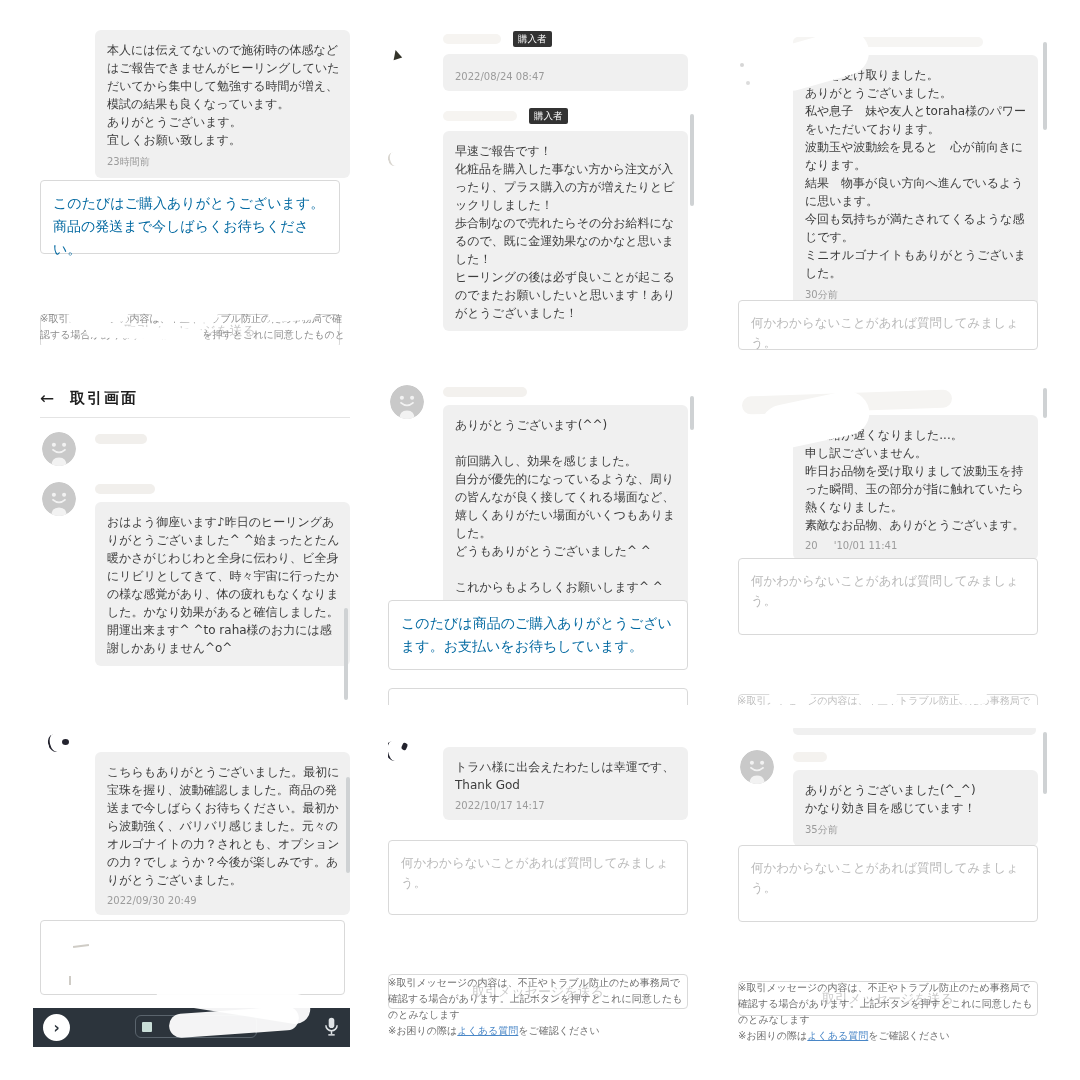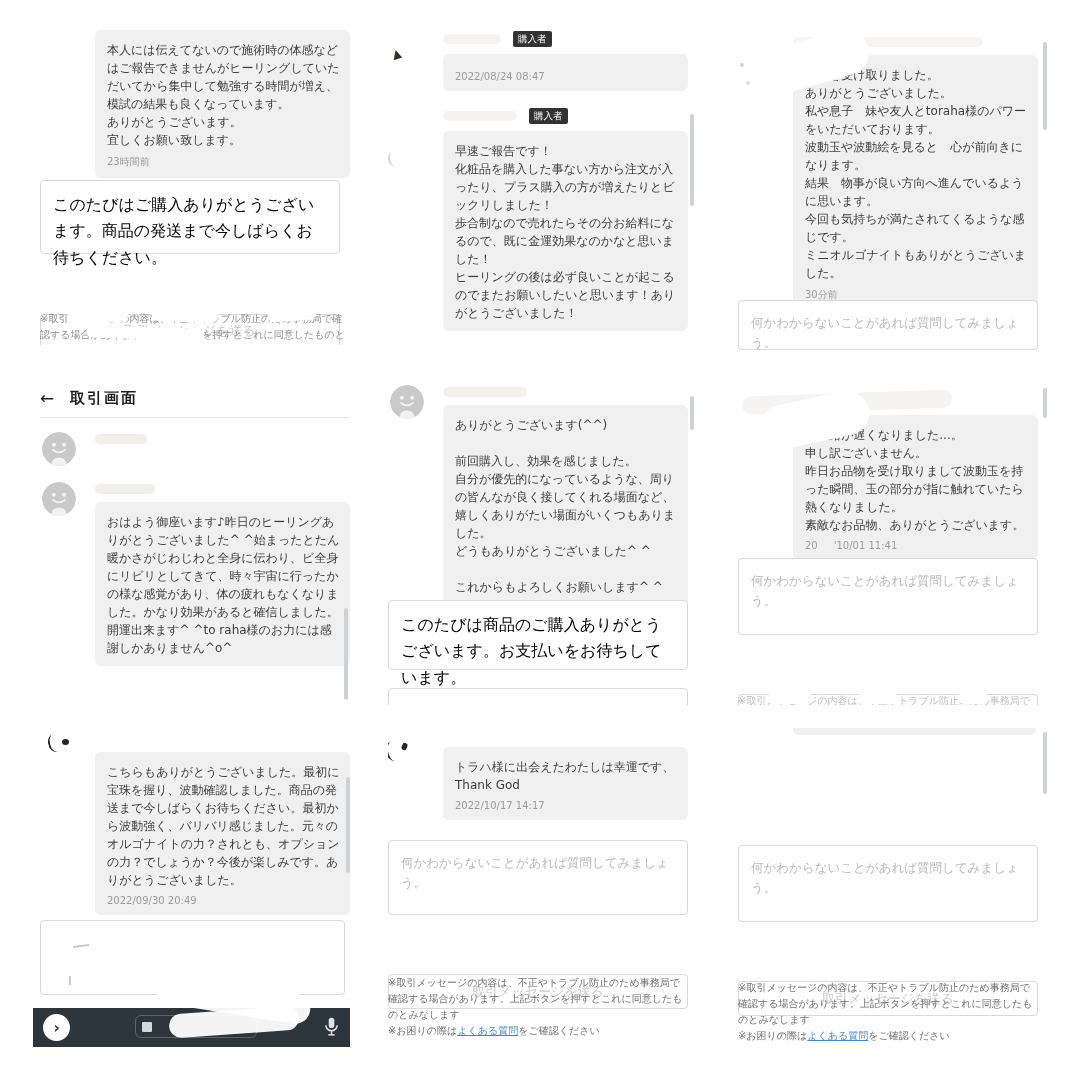--- a/index.html
+++ b/index.html
@@ -15,21 +15,21 @@
   .indent{margin-left:55px;}
   .ghost-name{height:10px;border-radius:5px;background:#f1efec;margin:2px 0 8px 0;}
   .bubble{background:#f0f0f0;border-radius:6px;padding:11px 10px 9px 12px;}
   .bubble-text{font-size:12px;line-height:1.5;color:#3c3c3c;white-space:pre-line;word-break:break-all;}
   .time{font-size:10px;color:#9b9b9b;margin-top:6px;}
   .time-gap{display:inline-block;width:16px;}
   .name-row{display:flex;align-items:center;height:18px;margin-bottom:6px;}
   .badge{background:#333333;color:#ffffff;font-size:9.5px;line-height:1;padding:3px 5px;border-radius:2px;flex:none;}
   .abs{position:absolute;}
   .box{border:1px solid #d9d9d9;border-radius:4px;background:#fff;box-sizing:border-box;}
-  .compose-text{font-size:16px;line-height:1.65;color:#000000;padding:11px 12px;white-space:pre-line;word-break:break-all;}
+  .compose-text{font-size:14px;line-height:1.65;color:#0369a1;padding:11px 12px;white-space:pre-line;word-break:break-all;}
   .placeholder-text{font-size:12.5px;line-height:1.6;color:#b9b9b9;padding:12px 12px;}
   .send-btn{display:flex;align-items:center;justify-content:center;font-size:13px;color:#c9c9c9;margin-top:46px;}
   .fineprint{font-size:10px;line-height:1.6;color:#6f6f6f;word-break:break-all;}
   .fp-link{color:#4a87c7;text-decoration:underline;cursor:pointer;}
   .scrollbar{position:absolute;width:4px;border-radius:2px;background:#cfd2d4;}
   .hdr{display:flex;align-items:center;padding-top:6px;height:28px;}
   .hdr-back{font-size:17px;color:#222;width:30px;flex:none;cursor:pointer;}
   .hdr-title{font-size:15px;font-weight:bold;color:#1f1f1f;letter-spacing:2px;}
   .hdr-divider{border-bottom:1px solid #e4e4e4;margin-top:5px;}
   .wipe{position:absolute;background:#ffffff;border-radius:999px;}
@@ -267,20 +267,39 @@
   </div>
   <div class="abs box send-btn" style="left:0;top:193px;right:0;height:35px;">取引メッセージを送る</div>
   <div class="abs fineprint" style="left:0;top:240px;right:0;">
     <div>※取引メッセージの内容は、不正やトラブル防止のため事務局で確認する場合があります。上記ボタンを押すとこれに同意したものとみなします</div>
     <div><span>※お困りの際は</span><span class="fp-link">よくある質問</span><span>をご確認ください</span></div>
   </div>
 </div>
 
 <div class="panel" style="left:738px;top:728px;width:300px;height:327px;">
   <div class="sliver" style="left:55px;top:-3px;width:243px;height:10px;"></div>
+  <div class="msg" style="margin-top:22px;">
+    <div class="avatar">
+      <svg viewBox="0 0 40 40" width="34" height="34">
+          <circle cx="20" cy="20" r="20" fill="#c9c9c9"></circle>
+          <circle cx="14" cy="15" r="2.4" fill="#f2f2f2"></circle>
+          <circle cx="26" cy="15" r="2.4" fill="#f2f2f2"></circle>
+          <path d="M13 21 Q20 27 27 21" stroke="#f2f2f2" stroke-width="2.2" fill="none" stroke-linecap="round"></path>
+          <path d="M11 40 Q11 30 20 30 Q29 30 29 40 Z" fill="#f2f2f2"></path>
+        </svg>
+    </div>
+    <div class="bubble-col">
+      <div class="ghost-name" style="width:34px;background:#f4f2ef;"></div>
+      <div class="bubble">
+        <div class="bubble-text">ありがとうございました(^_^)
+かなり効き目を感じています！</div>
+        <div class="time">35分前</div>
+      </div>
+    </div>
+  </div>
   <div class="abs box" style="left:0;top:117px;right:0;height:77px;">
     <div class="placeholder-text">何かわからないことがあれば質問してみましょう。</div>
   </div>
   <div class="abs box send-btn" style="left:0;top:207px;right:0;height:35px;">取引メッセージを送る</div>
   <div class="abs fineprint" style="left:0;top:252px;right:0;">
     <div>※取引メッセージの内容は、不正やトラブル防止のため事務局で確認する場合があります。上記ボタンを押すとこれに同意したものとみなします</div>
     <div><span>※お困りの際は</span><span class="fp-link">よくある質問</span><span>をご確認ください</span></div>
   </div>
 </div>
 <div class="scrollbar" style="left:1043px;top:732px;height:62px;"></div>

